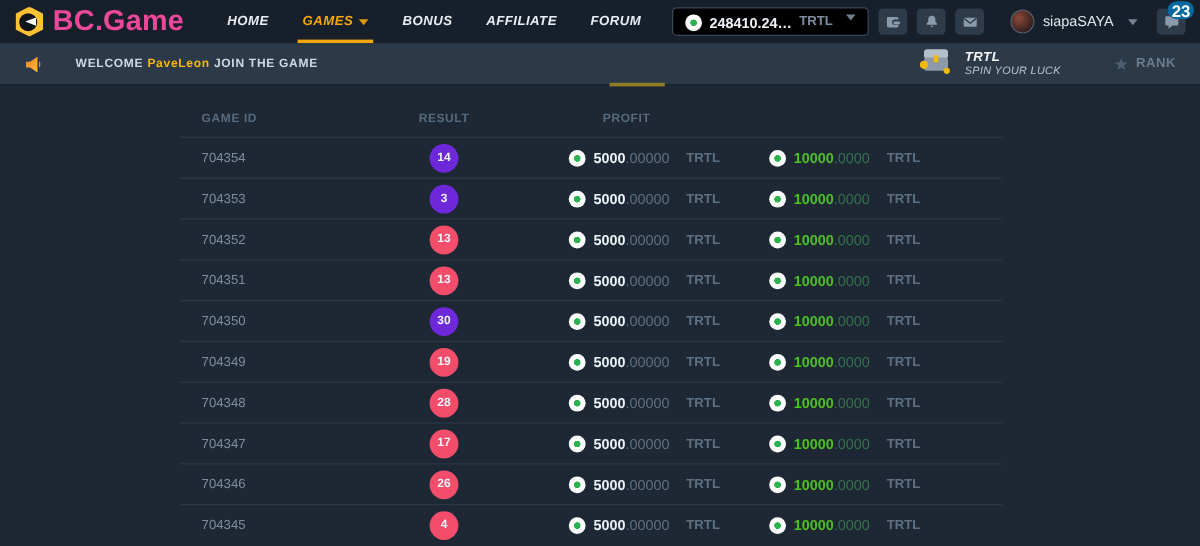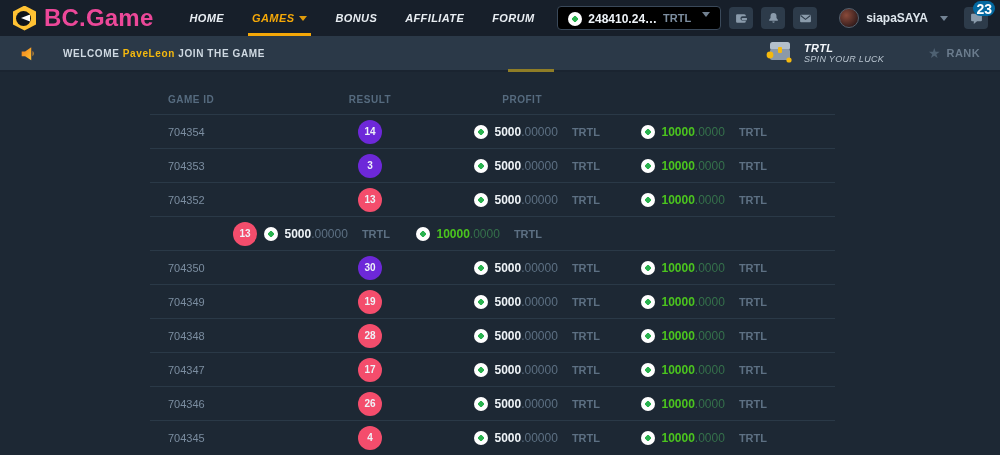--- a/index.html
+++ b/index.html
@@ -23,21 +23,21 @@
 
   .topbar-right { margin-left:auto; display:flex; align-items:center; gap:8px; }
   .balance-pill { display:flex; align-items:flex-start; gap:6px; height:24px; padding:5px 10px; border:1px solid #3a495a; border-radius:4px; background:#000000; cursor:pointer; }
   .balance-amount { color:#eef3f8; font-size:12px; font-weight:bold; }
   .balance-currency { color:#7d8ea0; font-size:11px; font-weight:bold; }
   .balance-pill .caret, .usermenu .caret { color:#7d8ea0; }
   .iconbtn { position:relative; width:24px; height:22px; border:none; border-radius:4px; background:#2d3b4a; color:#8a9bab; display:flex; align-items:center; justify-content:center; cursor:pointer; }
   .iconbtn svg { width:13px; height:13px; }
   .usermenu { display:flex; align-items:center; gap:7px; margin-left:14px; cursor:pointer; }
   .avatar { width:20px; height:20px; border-radius:50%; background:radial-gradient(circle at 35% 35%, #8a4a3a, #331c1c 75%); border:1px solid #55606d; }
-  .username { color:#dfe7ee; font-size:12px; font-weight:bold; }
+  .username { color:#dfe7ee; font-size:12px; font-weight:normal; }
   .chatbtn { margin-left:8px; }
   .chat-badge { position:absolute; top:-6px; right:-7px; min-width:16px; height:15px; border-radius:8px; background:#0369a1; color:#fff; font-size:14px; font-weight:bold; display:flex; align-items:center; justify-content:center; padding:0 3px; }
 
   
   .banner { position:relative; height:36px; background:#2b3948; border-bottom:2px solid #1a2430; display:flex; align-items:center; padding:0 20px; }
   .megaphone { display:flex; }
   .megaphone svg { width:17px; height:15px; }
   .welcome-text { margin-left:26px; color:#cfd9e2; font-size:10px; font-weight:bold; letter-spacing:.6px; }
   .welcome-text .hl { color:#f5b90e; }
   .banner-right { margin-left:auto; display:flex; align-items:center; gap:44px; }
@@ -232,20 +232,21 @@
       <span class="cur">TRTL</span>
     </span>
     <span class="td c4">
       <span class="coin"></span>
       <span class="val profit"><b>10000</b><span class="dec">.0000</span></span>
       <span class="cur">TRTL</span>
     </span>
   </div>
 
   <div class="trow">
+    <span class="td c1">704351</span>
     <span class="td c2">
       <span class="badge red">13</span>
     </span>
     <span class="td c3">
       <span class="coin"></span>
       <span class="val"><b>5000</b><span class="dec">.00000</span></span>
       <span class="cur">TRTL</span>
     </span>
     <span class="td c4">
       <span class="coin"></span>

